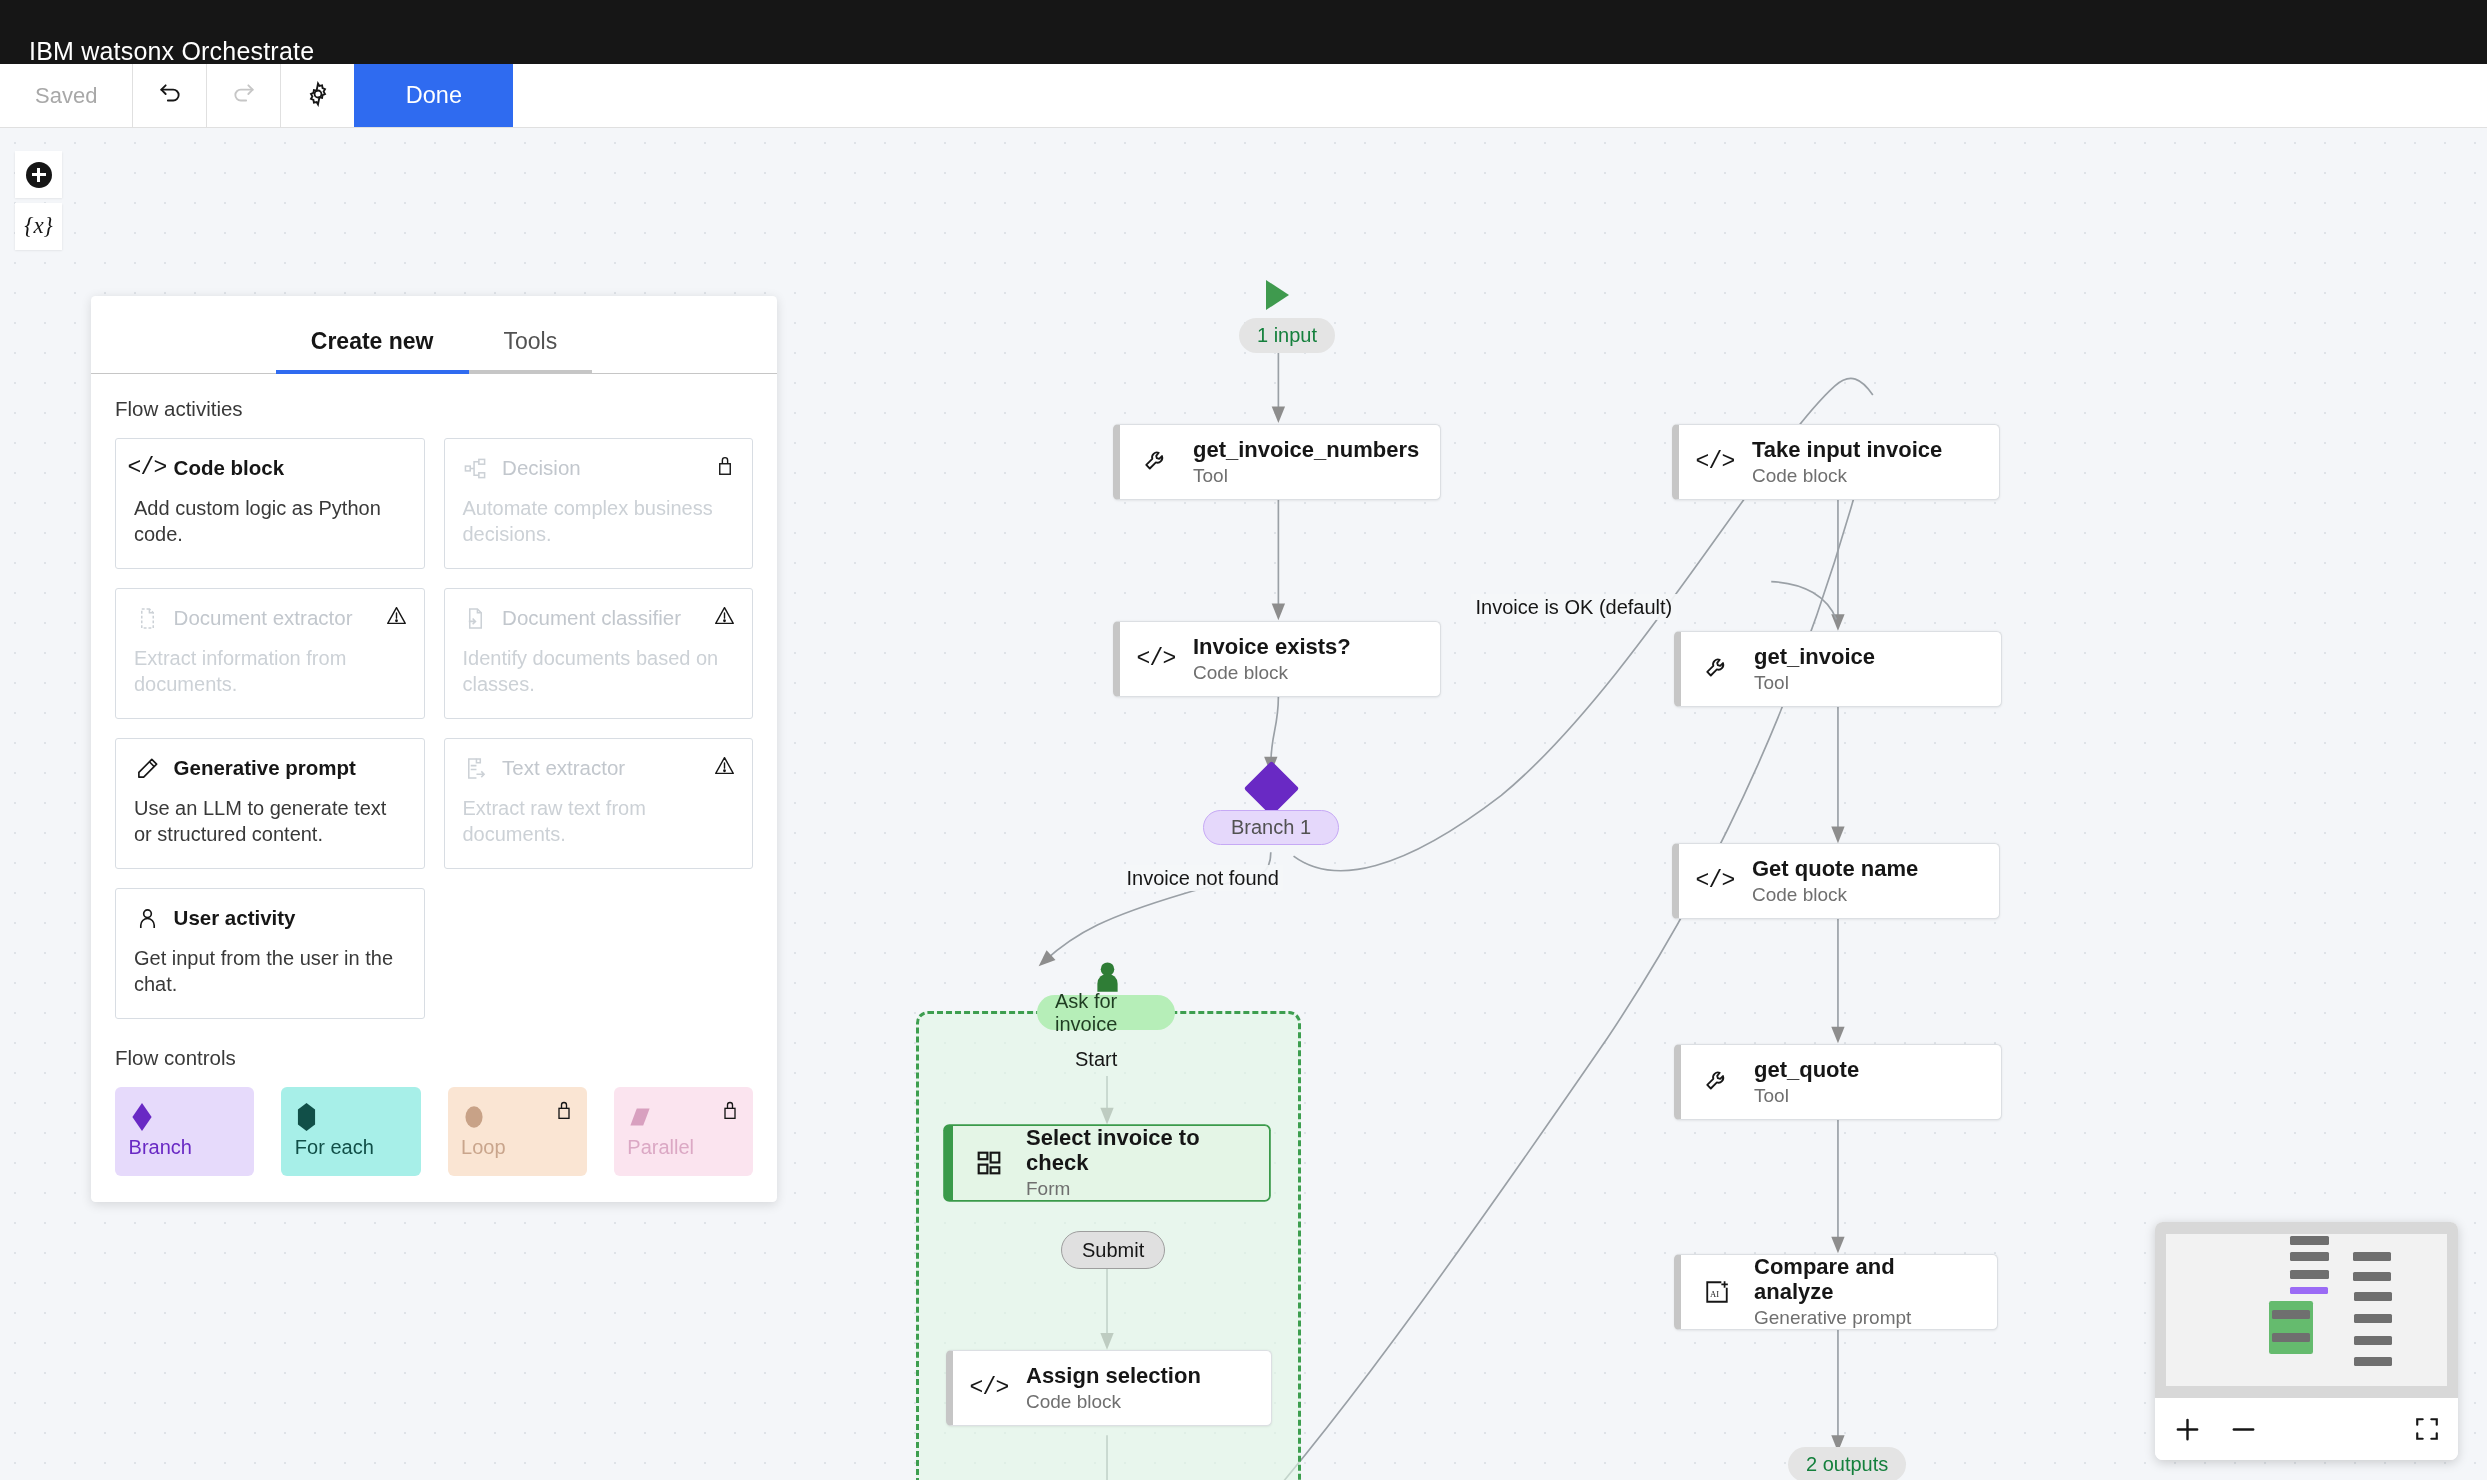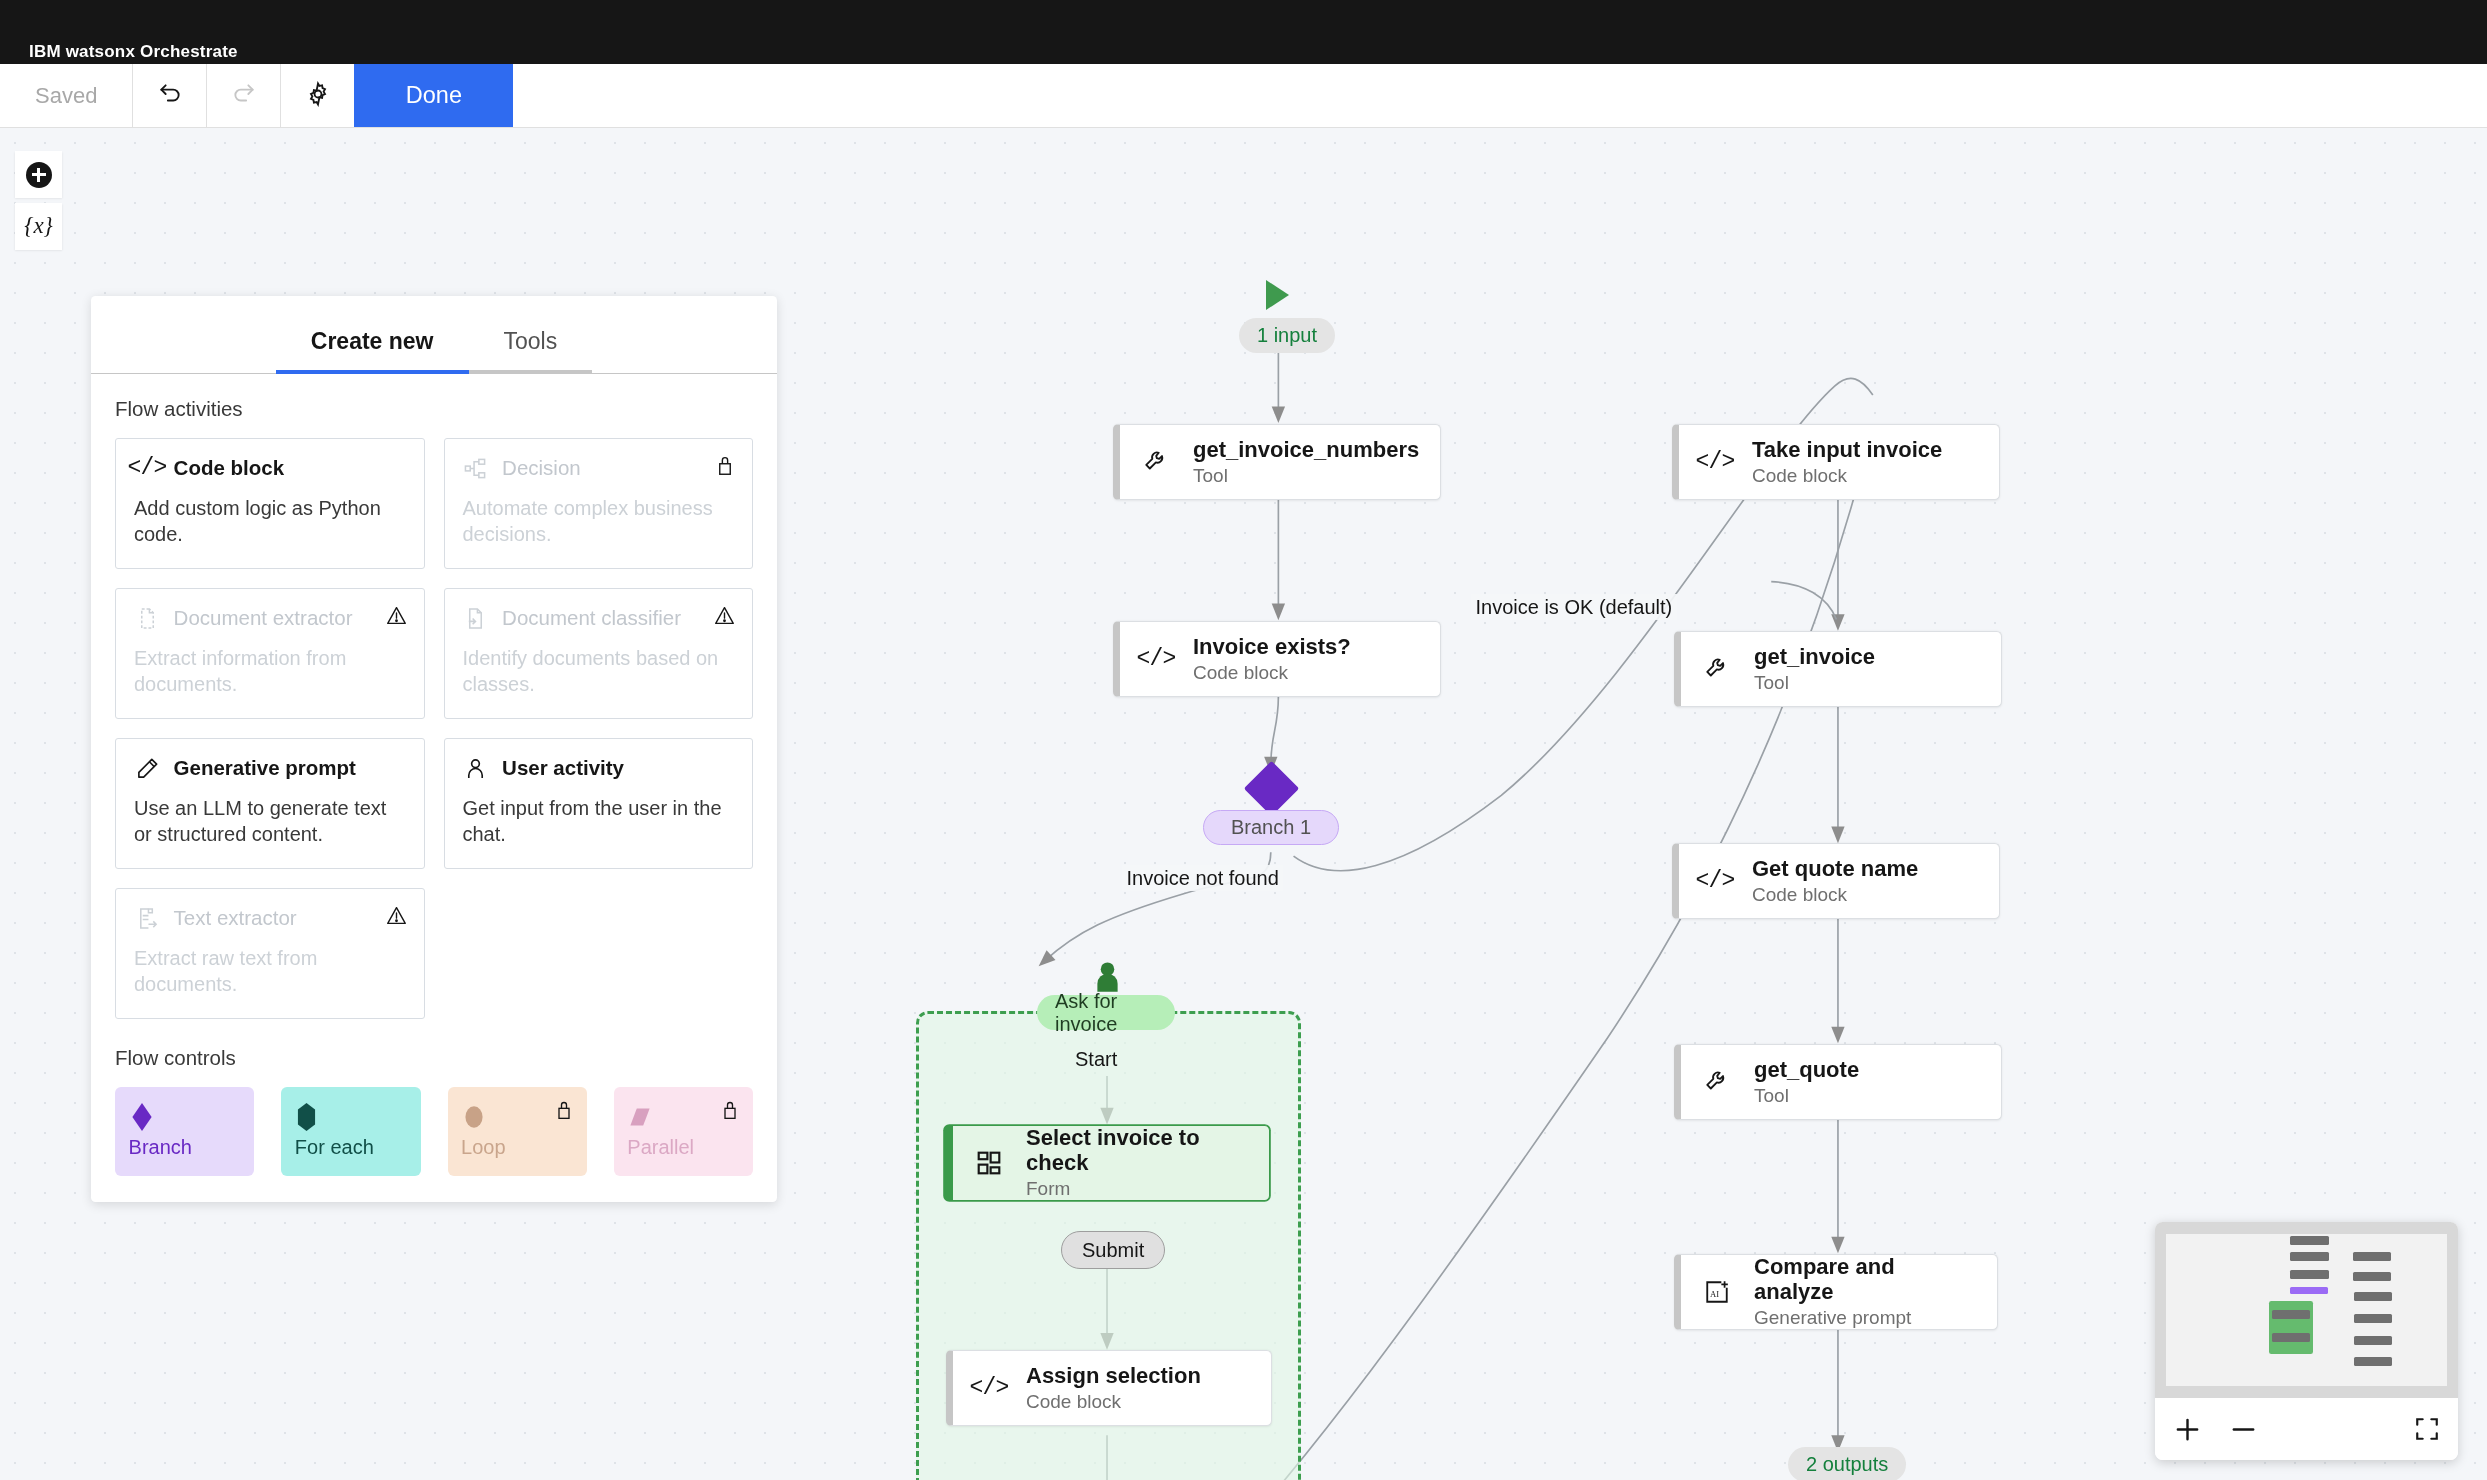--- a/index.html
+++ b/index.html
@@ -8,21 +8,21 @@
     font-family: "Liberation Sans", sans-serif;
     background: #f4f6f8;
     overflow: hidden;
   }
 
   
   #app-bar {
     height: 64px; background: #161616; color: #ffffff;
     display: flex; align-items: center; padding-left: 29px;
   }
-  #app-bar .brand { font-size: 17px; font-weight: 700; letter-spacing: 0.2px; margin-top: 39px; }
+  #app-bar .brand { font-size: 25px; font-weight: 400; letter-spacing: 0.2px; margin-top: 39px; }
 
   
   #sub-header {
     height: 64px; background: #ffffff;
     display: flex; align-items: stretch;
     border-bottom: 0.8px solid #e0e0e0;
   }
   #sub-header .left {
     display: flex; align-items: center; padding-left: 20px; gap: 33px; flex: 1;
   }
@@ -505,52 +505,52 @@
               <svg width="23" height="23" viewBox="0 0 24 24" fill="none" stroke="#161616" stroke-width="1.7" stroke-linejoin="round">
                 <path d="M16.5 2.5l5 5L8 21H3v-5z"></path>
                   <path d="M14 5l5 5"></path>
               </svg>
             </span>
             <span class="act-title">Generative prompt</span>
           </div>
           <div class="act-desc">Use an LLM to generate text or structured content.</div>
         </div>
 
-        <div class="act-card">
-          <div class="act-head">
-            <span class="act-icon">
-              <svg width="23" height="23" viewBox="0 0 24 24" fill="none" stroke="#161616" stroke-width="1.7">
-                <circle cx="12" cy="7" r="4"></circle>
-                  <path d="M5 22v-3a7 7 0 0 1 14 0v3"></path>
-              </svg>
-            </span>
-            <span class="act-title">User activity</span>
-          </div>
-          <div class="act-desc">Get input from the user in the chat.</div>
-        </div>
-
         <div class="act-card disabled">
           <div class="act-head">
             <span class="act-icon">
               <svg width="23" height="23" viewBox="0 0 24 24" fill="none" stroke="#ccd1d6" stroke-width="1.6">
                 <path d="M13 2H5v20h8"></path>
                   <path d="M13 2v4h4V2z"></path>
                   <path d="M7 9h6M7 13h6M13 18h8M18 15l3 3-3 3"></path>
               </svg>
             </span>
             <span class="act-title">Text extractor</span>
           </div>
           <span class="act-badge">
             <svg width="21" height="21" viewBox="0 0 24 24" fill="none" stroke="#161616" stroke-width="1.6" stroke-linejoin="round">
               <path d="M12 3L22 21H2z"></path>
                 <path d="M12 9v6" stroke-linecap="round"></path>
                 <circle cx="12" cy="18" r=".8" fill="#161616"></circle>
             </svg>
           </span>
           <div class="act-desc">Extract raw text from documents.</div>
+        </div>
+
+        <div class="act-card">
+          <div class="act-head">
+            <span class="act-icon">
+              <svg width="23" height="23" viewBox="0 0 24 24" fill="none" stroke="#161616" stroke-width="1.7">
+                <circle cx="12" cy="7" r="4"></circle>
+                  <path d="M5 22v-3a7 7 0 0 1 14 0v3"></path>
+              </svg>
+            </span>
+            <span class="act-title">User activity</span>
+          </div>
+          <div class="act-desc">Get input from the user in the chat.</div>
         </div>
       </div>
 
       <div class="section-title" id="flow-controls-title">Flow controls</div>
 
       <div class="ctrl-grid">
         <div class="ctrl-card" style="background:#e6dafb;">
           <span>
             <svg width="26" height="30" viewBox="0 0 20 28">
                 <path d="M10 1 L19 14 L10 27 L1 14 Z" fill="#6929c4"></path>

